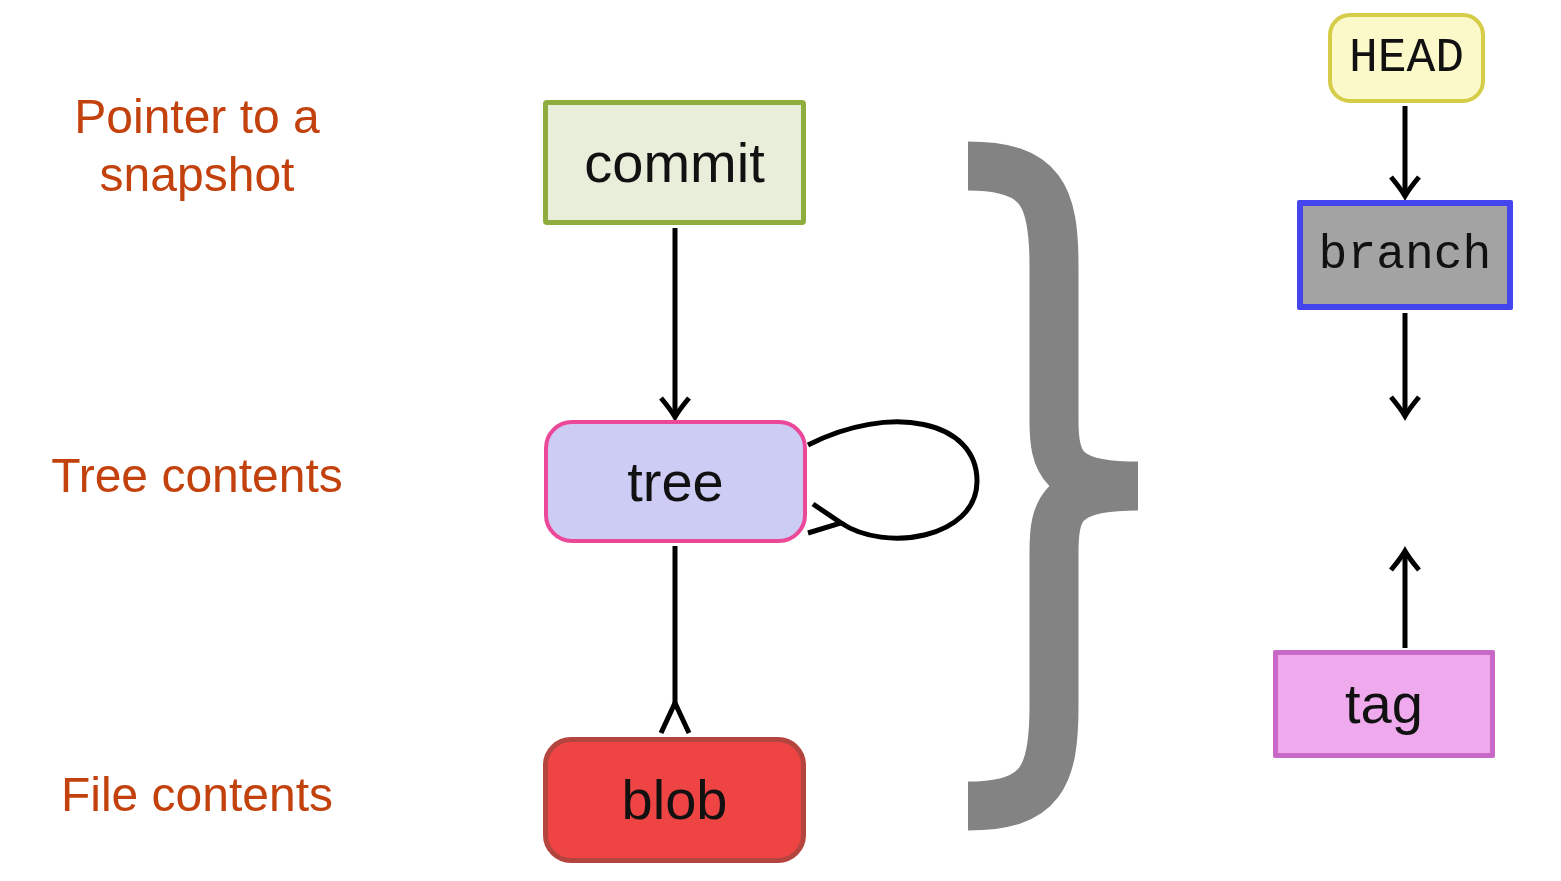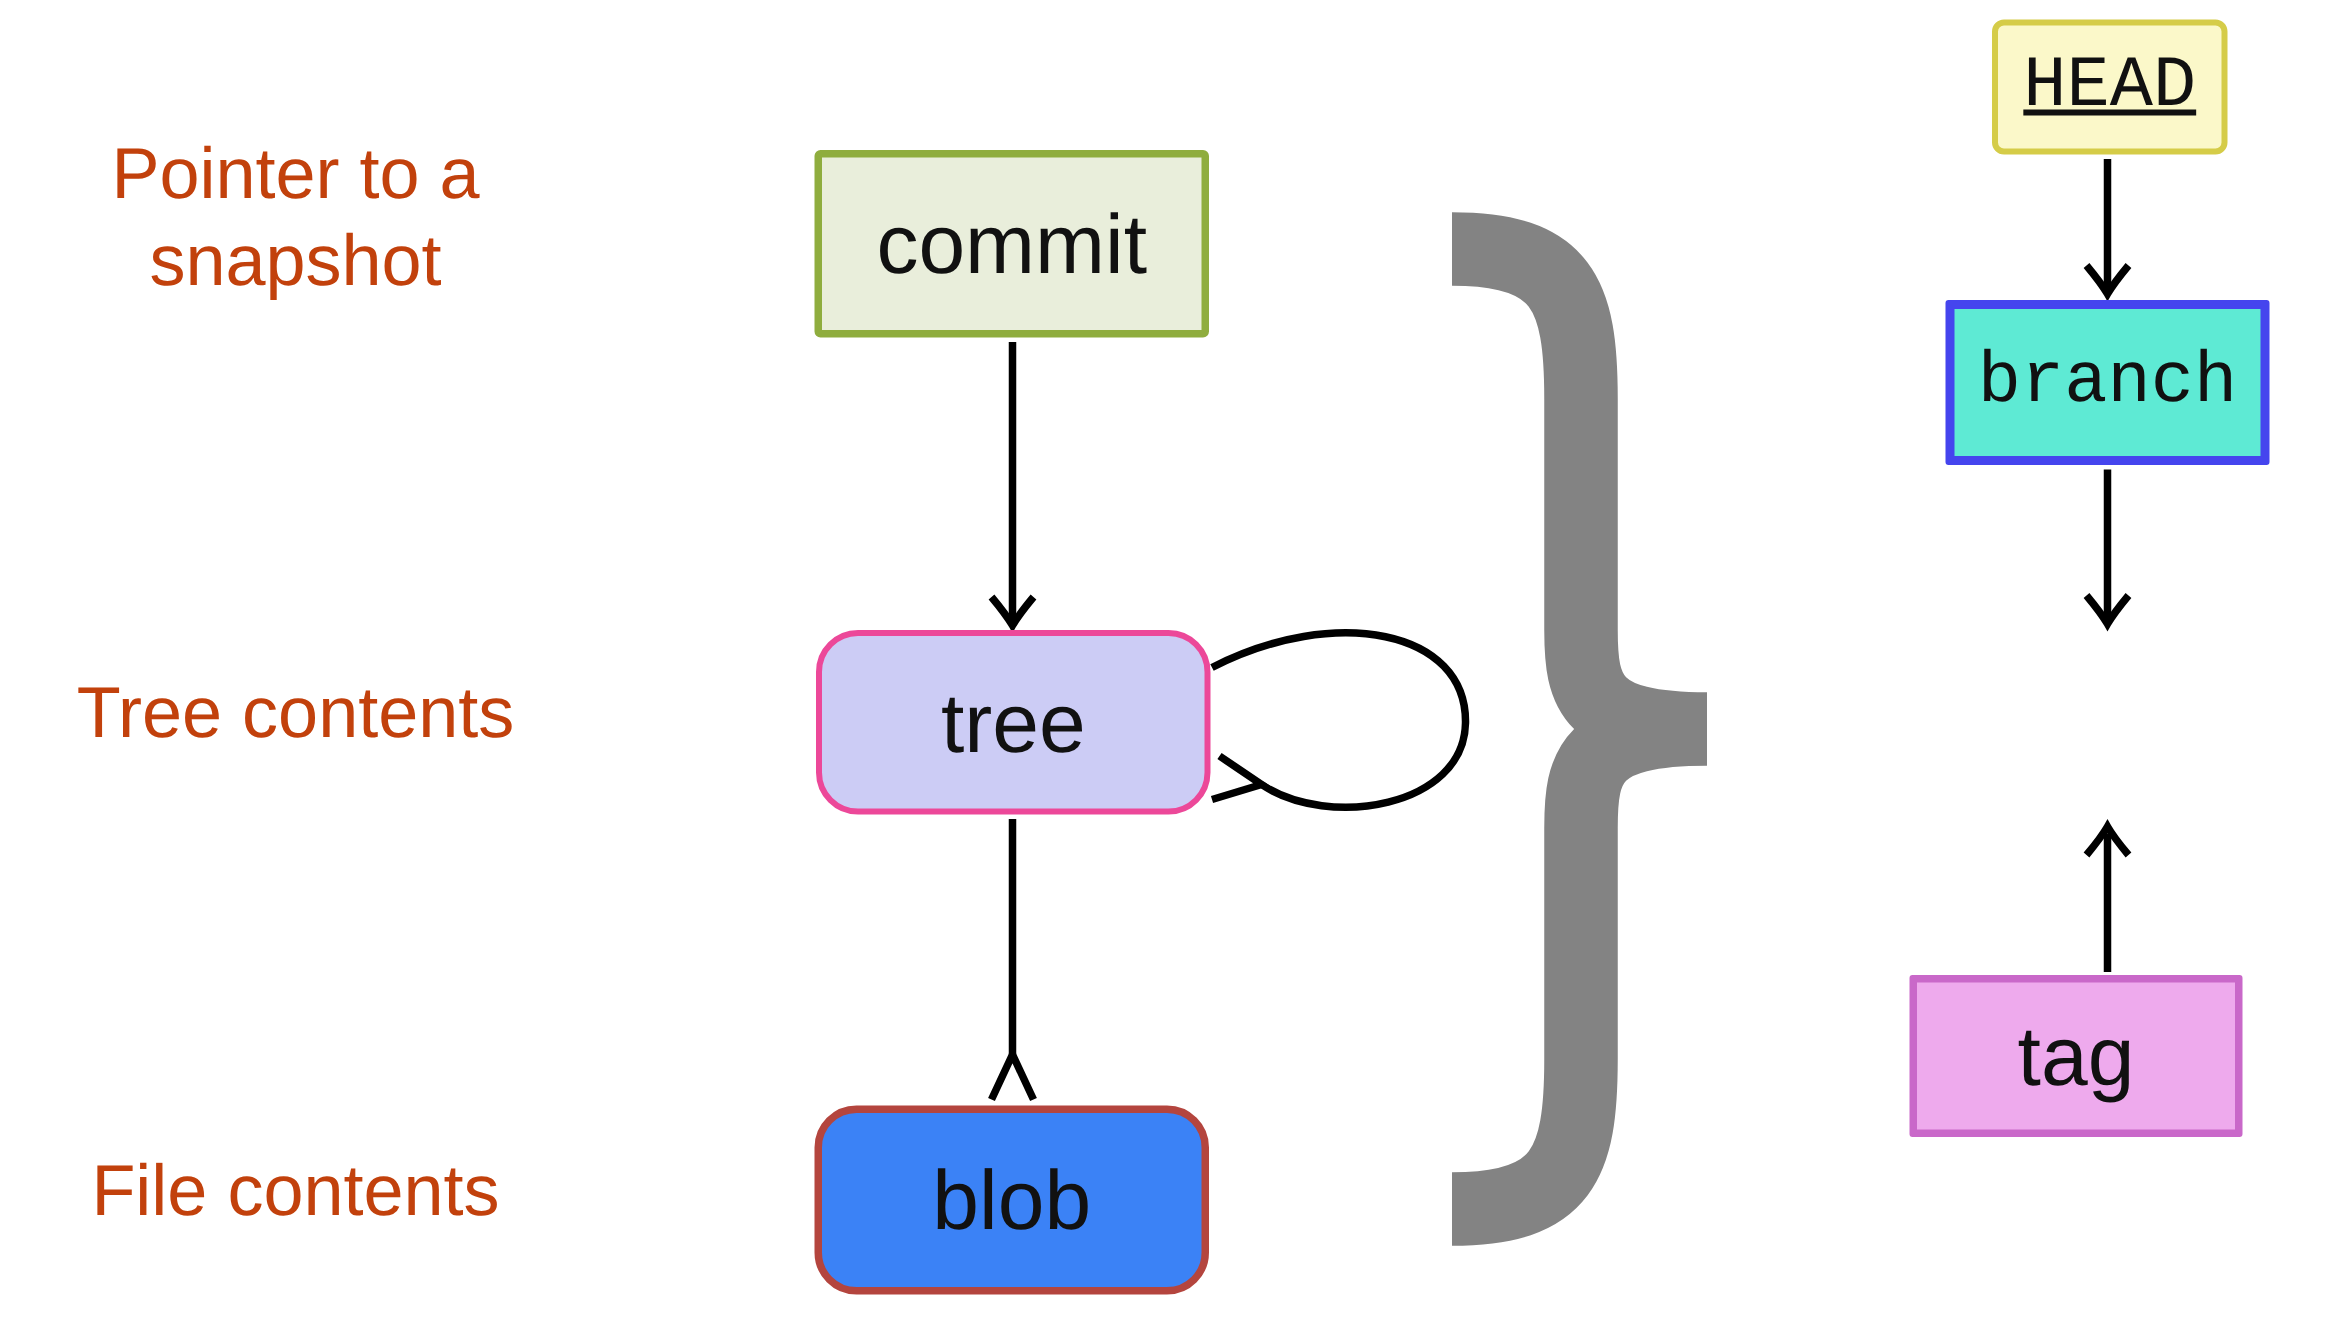--- a/index.html
+++ b/index.html
@@ -42,25 +42,25 @@
   }
   #label-pointer { top: 88px; }
   #label-tree    { top: 447px; }
   #label-file    { top: 766px; }
 
   #node-commit { left: 543px;  top: 100px; width: 263px; height: 125px;
                  background: #e9eedb; border: 5px solid #8fad3e; border-radius: 4px; }
   #node-tree   { left: 544px;  top: 420px; width: 263px; height: 123px;
                  background: #ccccf5; border: 4px solid #ec4899; border-radius: 28px; }
   #node-blob   { left: 543px;  top: 737px; width: 263px; height: 126px;
-                 background: #3b82f6; border: 5px solid #b4453e; border-radius: 28px; }
+                 background: #ef4444; border: 5px solid #b4453e; border-radius: 28px; }
   #node-head   { left: 1328px; top: 13px;  width: 157px; height: 90px;
-                 background: #fbf8c9; border: 4px solid #d5cc48; border-radius: 8px; text-decoration: underline; }
+                 background: #fbf8c9; border: 4px solid #d5cc48; border-radius: 22px; }
   #node-branch { left: 1297px; top: 200px; width: 216px; height: 110px;
-                 background: #5eead4; border: 6px solid #4545ee; border-radius: 2px; }
+                 background: #a3a3a3; border: 6px solid #4545ee; border-radius: 2px; }
   #node-c1     { left: 1275px; top: 420px; width: 262px; height: 123px;
                  background: #e9eedb; border: 5px solid #8fad3e; border-radius: 28px; }
   #node-tag    { left: 1273px; top: 650px; width: 222px; height: 108px;
                  background: #eeaaed; border: 5px solid #c968c9; border-radius: 2px; }
 </style>
 </head>
 <body>
 
 <div class="canvas">
 

